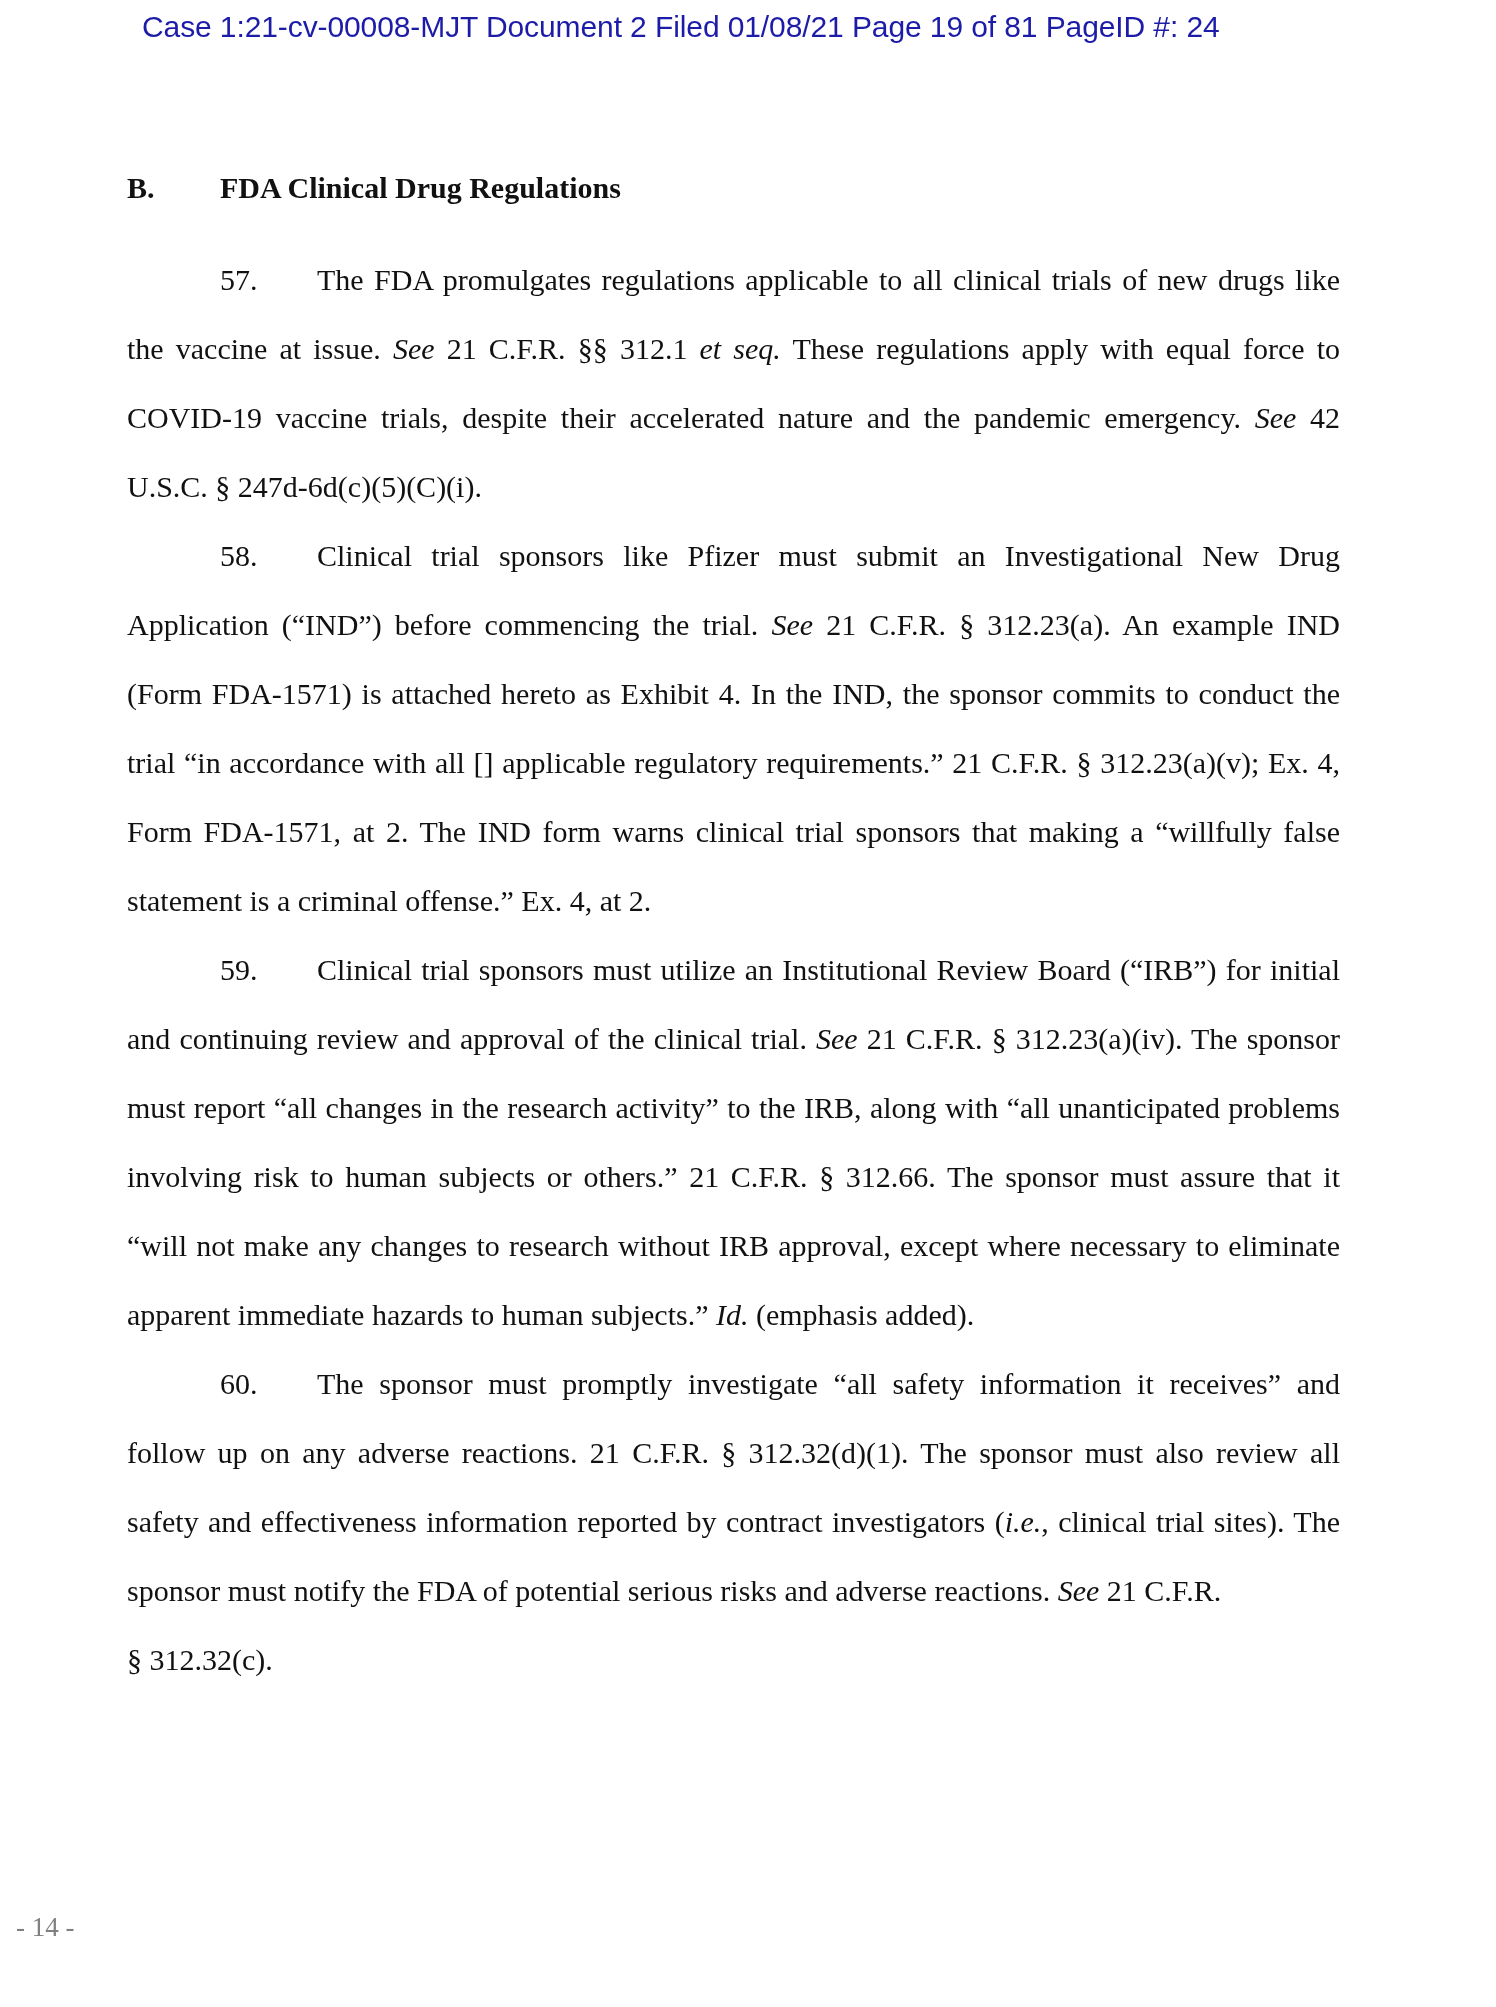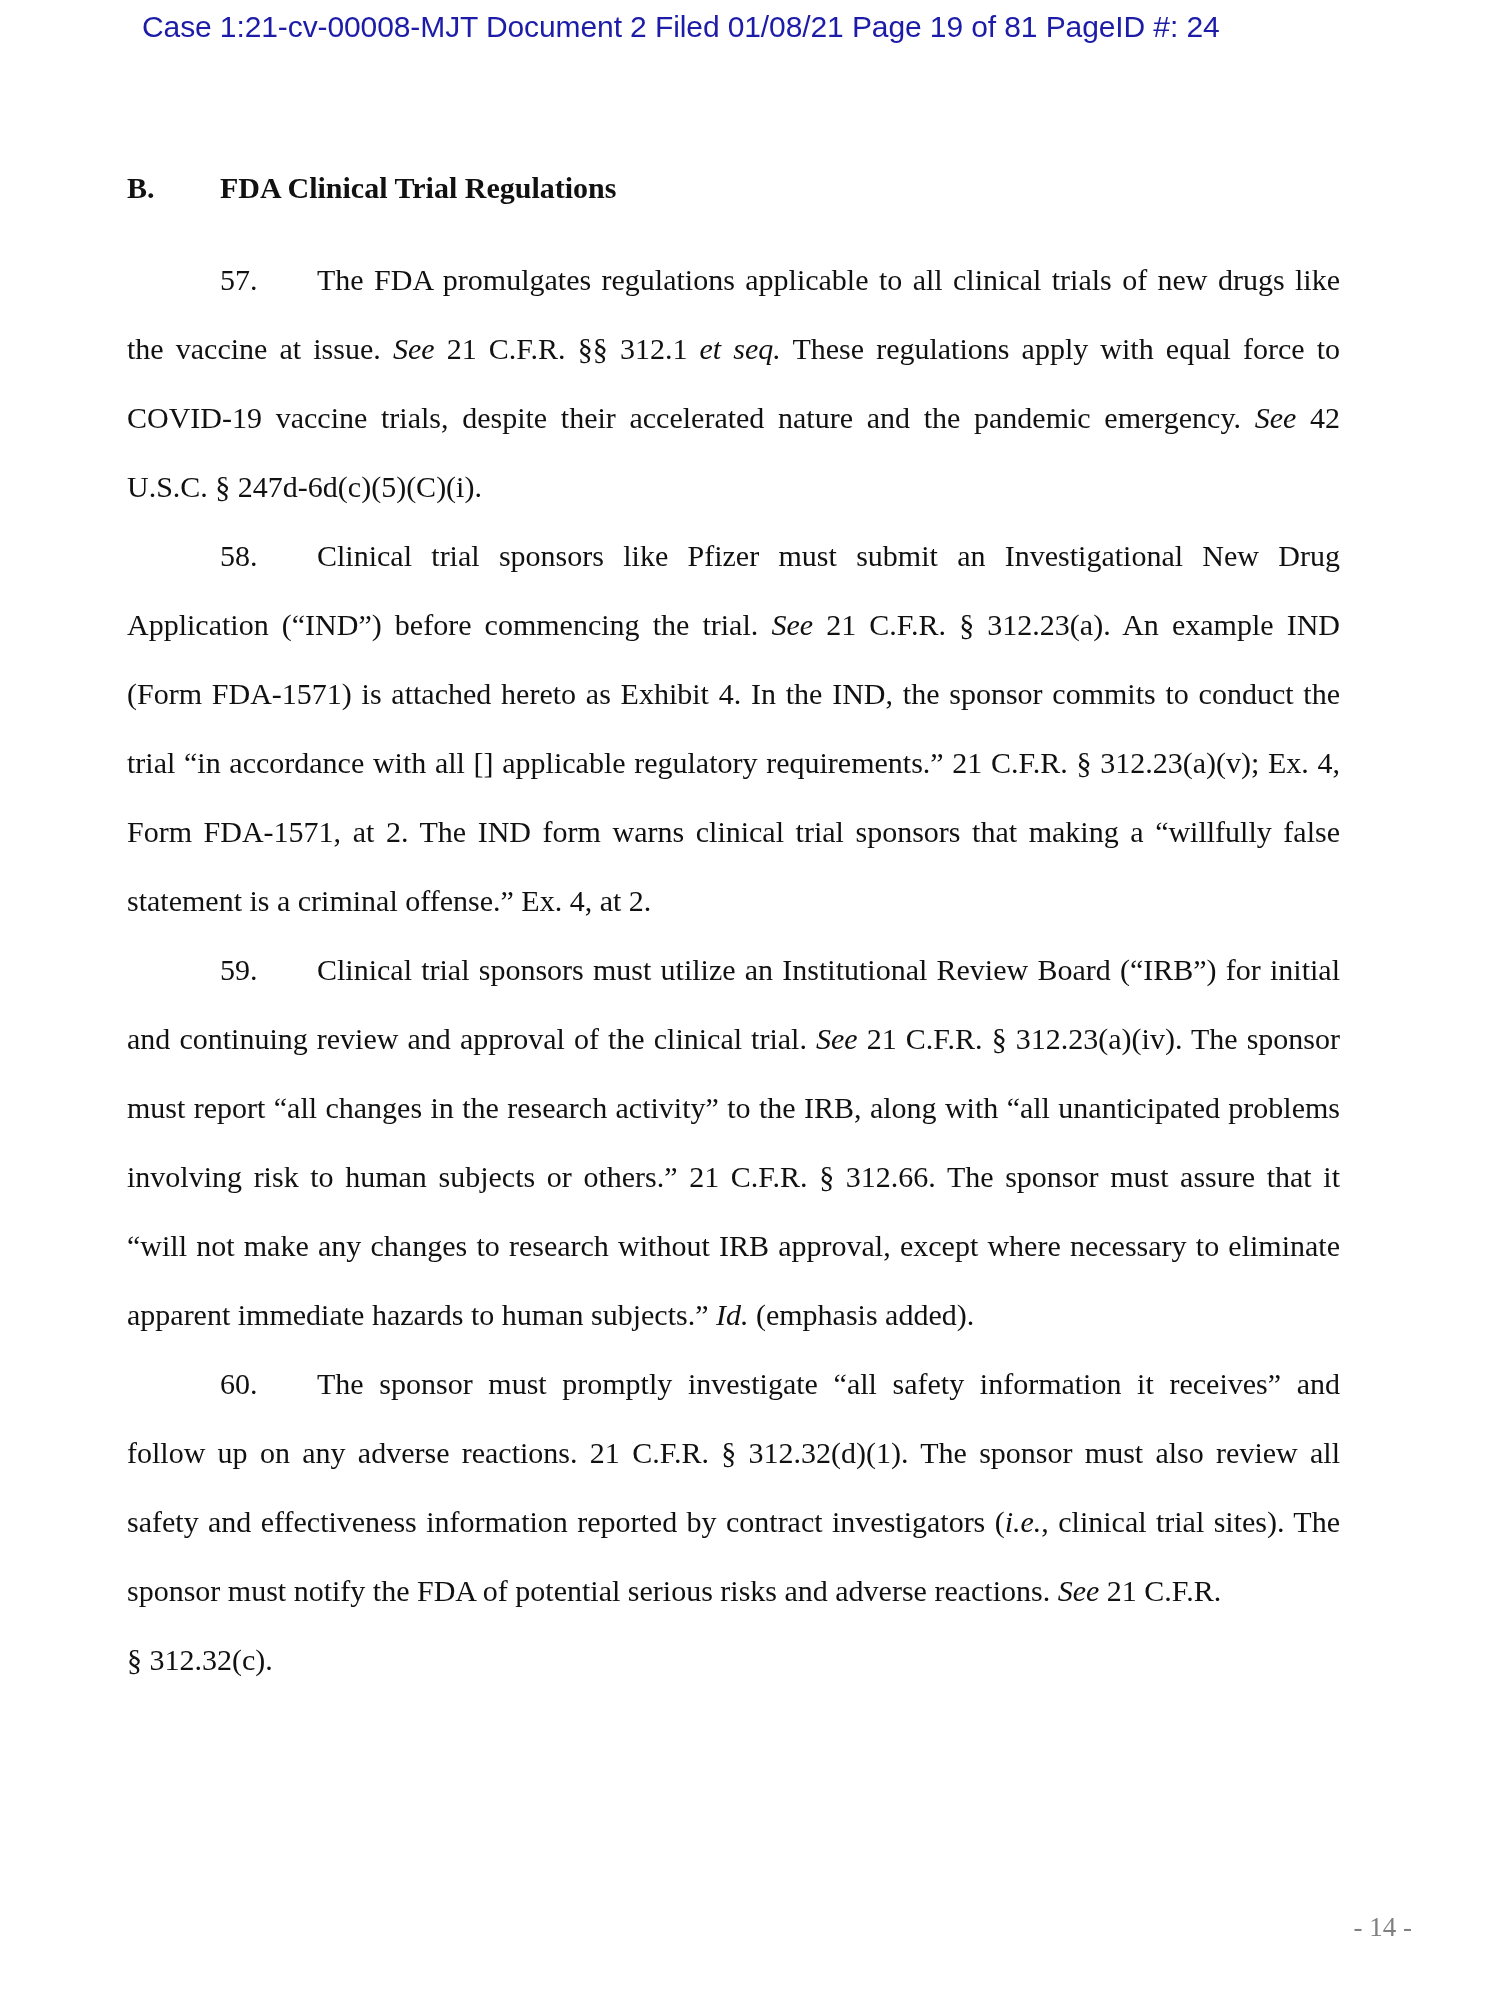--- a/index.html
+++ b/index.html
@@ -21,32 +21,32 @@
   .heading .letter { display: inline-block; width: 93px; }
   .paras {
     position: absolute; left: 0; top: 245px; width: 1213px;
     line-height: 69px; text-align: justify;
   }
   .para { margin: 0; text-indent: 93px; }
   .para .num { display: inline-block; width: 97px; text-indent: 0; }
   i { font-style: italic; }
   b { font-weight: normal; }
   .page-number {
-    position: absolute; left: 0; width: 1412px; top: 1912px; text-align: right;
+    position: absolute; left: 16px; width: 1412px; top: 1912px; text-align: left;
     font-family: "Liberation Serif", serif; font-size: 27px; color: #808080;
   }
 </style>
 </head>
 <body>
 
 <div class="header">Case 1:21-cv-00008-MJT Document 2 Filed 01/08/21 Page 19 of 81 PageID #: 24</div>
 
 <div class="page-body">
   <div class="heading">
-    <span class="letter">B.</span><span>FDA Clinical Trial Regulations</span>
+    <span class="letter">B.</span><span>FDA Clinical Drug Regulations</span>
   </div>
 
   <div class="paras">
     <p class="para">
       <span class="num">57.</span><span class="content"><span>The FDA promulgates regulations applicable to all clinical trials of new drugs like the vaccine at issue. </span><i>See</i><span> 21 C.F.R. §§ 312.1 </span><i>et seq.</i><span> These regulations apply with equal force to COVID-19 vaccine trials, despite their accelerated nature and the pandemic emergency. </span><i>See</i><span> 42 U.S.C. § 247d-6d(c)(5)(C)(i).</span></span>
     </p>
     <p class="para">
       <span class="num">58.</span><span class="content"><span>Clinical trial sponsors like Pfizer must submit an Investigational New Drug Application (“IND”) before commencing the trial. </span><i>See</i><span> 21 C.F.R. § 312.23(a). An example IND (Form FDA-1571) is attached hereto as Exhibit 4.  In the IND, the sponsor commits to conduct the trial “in accordance with all [] applicable regulatory requirements.” 21 C.F.R. § 312.23(a)(v); Ex. 4, Form FDA-1571, at 2.  The IND form warns clinical trial sponsors that making a “willfully false statement is a criminal offense.” Ex. 4, at 2.</span></span>
     </p>
     <p class="para">

